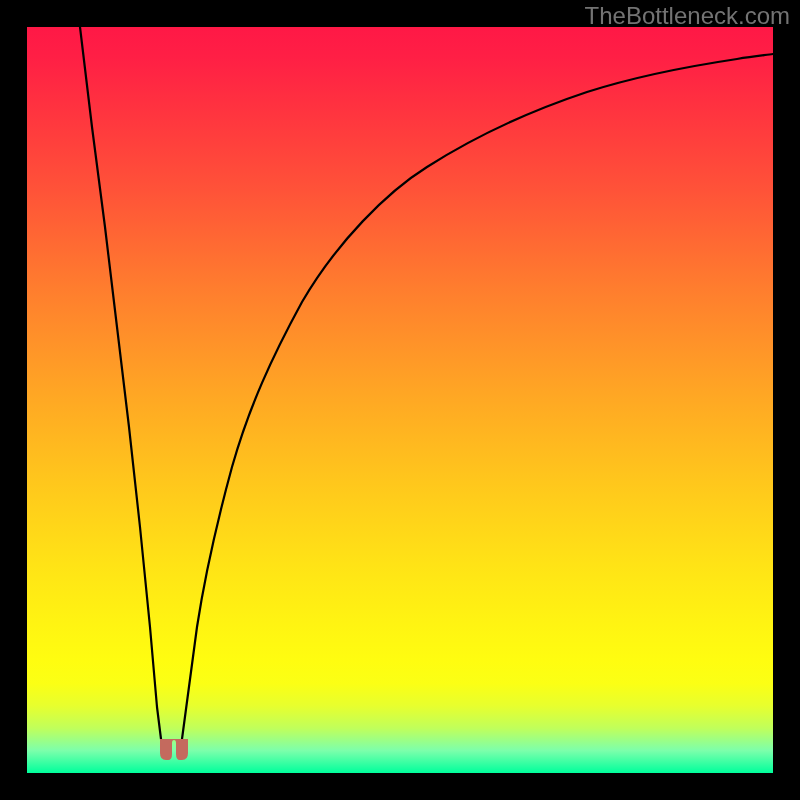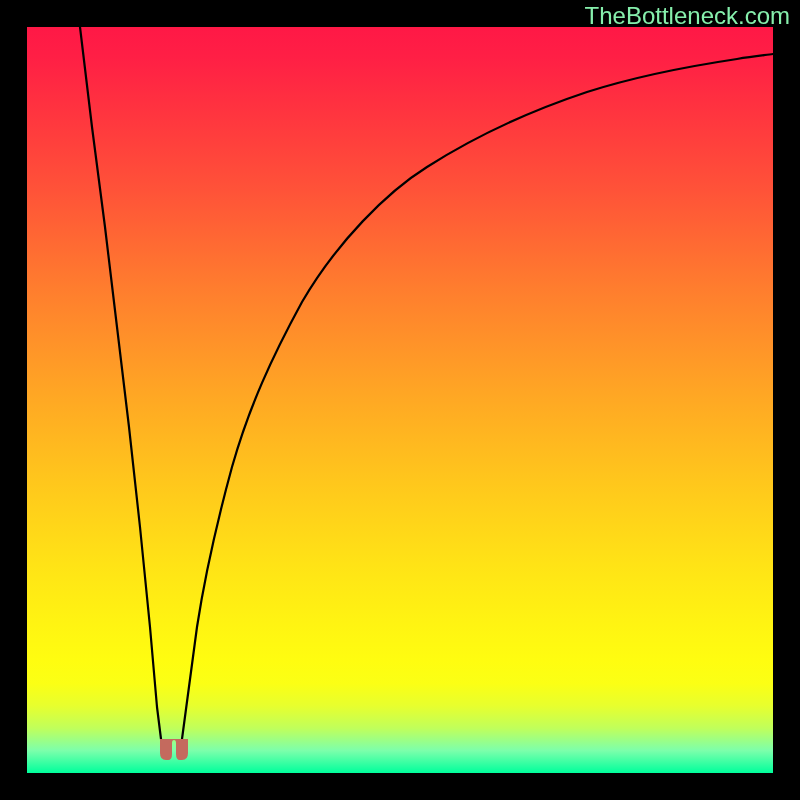--- a/index.html
+++ b/index.html
@@ -63,21 +63,21 @@
     stroke-linejoin: round;
   }
   .dip-mark {
     fill: #c46a5e;
     stroke: none;
   }
   .watermark {
     position: absolute;
     top: 2px;
     right: 10px;
-    color: #86efac;
+    color: #737373;
     font-size: 24px;
     font-weight: 400;
     letter-spacing: 0px;
     user-select: none;
   }
 </style>
 </head>
 <body>
 
 <div class="frame">

